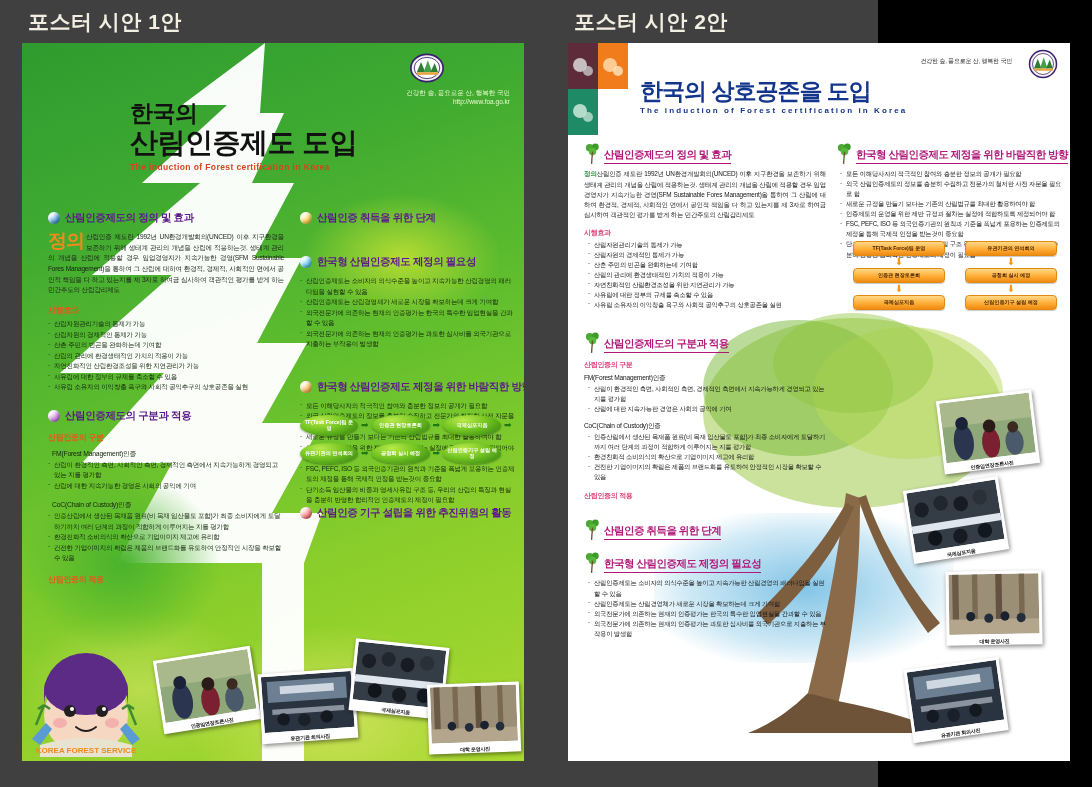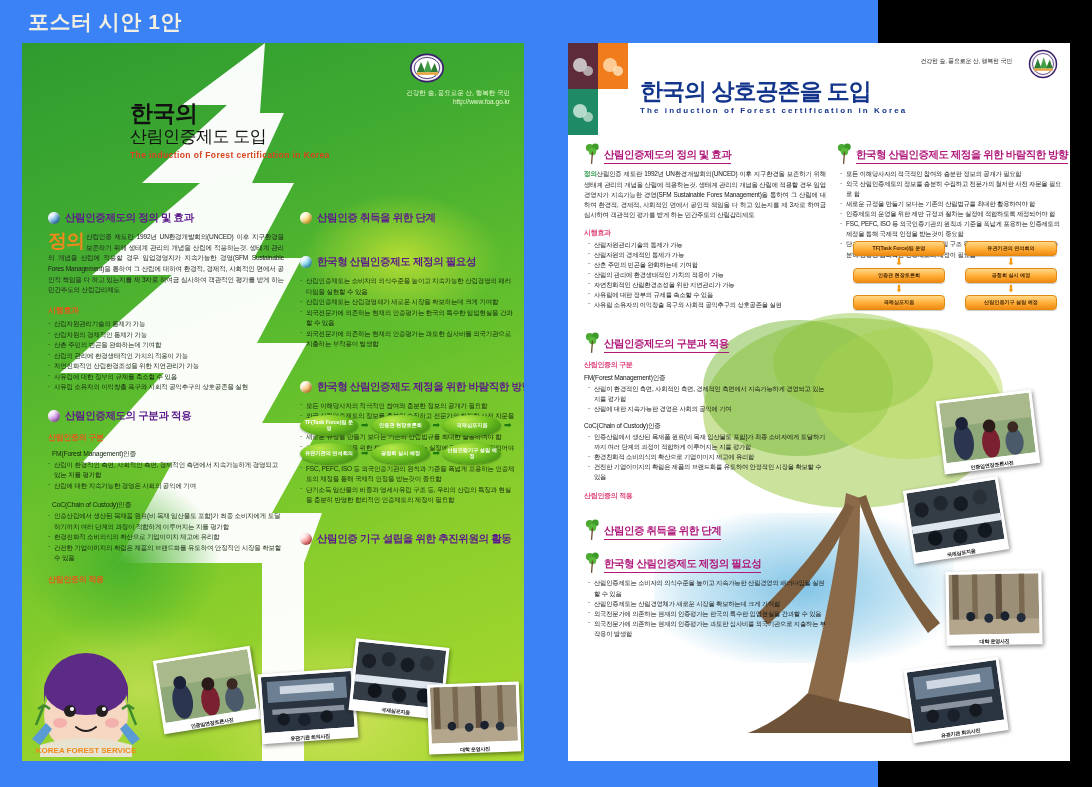--- a/index.html
+++ b/index.html
@@ -3,21 +3,21 @@
 <meta charset="utf-8">
 <style>
   * { box-sizing: border-box; }
   html, body { margin:0; padding:0; }
   body {
     width:1092px; height:787px;
     background:#000;
     font-family:"Liberation Sans","DejaVu Sans",sans-serif;
     overflow:hidden;
   }
-  .stage { position:relative; width:878px; height:787px; background:#3b82f6; }
+  .stage { position:relative; width:878px; height:787px; background:#404040; }
 
   .panel { position:absolute; top:0; height:787px; width:546px; }
   .panel-left { left:0; }
   .panel-right { left:546px; }
 
   .panel-title {
     position:absolute; left:28px; top:8px;
     color:#f2eee2; font-size:21px; font-weight:bold; letter-spacing:.5px;
     white-space:nowrap;
   }
@@ -38,21 +38,21 @@
     background:radial-gradient(ellipse at 50% 50%, #b4dc33 0%, rgba(180,220,51,0) 70%); }
   .l-hl2 { position:absolute; left:0px; top:430px; width:200px; height:180px;
     background:radial-gradient(ellipse at 50% 50%, #49b32c 0%, rgba(73,179,44,0) 70%); }
 
   .l-logo { position:absolute; right:80px; top:8px; width:34px; height:34px; }
   .l-slogan { position:absolute; right:14px; top:45px; text-align:right;
     color:#eafbd0; font-size:6.5px; line-height:1.45; white-space:nowrap; }
 
   .l-title { position:absolute; left:108px; top:58px; color:#111; }
   .l-title .t1 { font-size:23px; font-weight:bold; line-height:1.12; letter-spacing:-.5px;}
-  .l-title .t2 { font-size:17px; font-weight:normal; line-height:1.12; letter-spacing:-.5px;}
+  .l-title .t2 { font-size:28px; font-weight:bold; line-height:1.12; letter-spacing:-.5px;}
   .l-title .t3 { margin-top:4px; font-size:8.5px; font-weight:bold; color:#d8431f; letter-spacing:.4px; white-space:nowrap;}
 
   .l-colL { position:absolute; left:26px; top:168px; width:236px; }
   .l-colR { position:absolute; left:278px; top:168px; width:216px; }
 
   .sec-h { display:flex; align-items:center; gap:5px; margin:0 0 7px 0; }
   .sec-bullet { width:12px; height:12px; border-radius:50%; flex:0 0 auto;
     box-shadow:inset -2px -2px 3px rgba(0,0,0,.25), inset 2px 2px 3px rgba(255,255,255,.85); }
   .sec-h .sec-t { font-size:10.5px; font-weight:bold; color:#5d1a8b; letter-spacing:-.4px; white-space:nowrap; }
 
@@ -230,21 +230,21 @@
         </div>
         <ul class="bl">
           <li>모든 이해당사자의 적극적인 참여와 충분한 정보의 공개가 필요함</li>
           <li>외국 산림인증제도의 정보를 충분히 수집하고 전문가의 철저한 사전 자문을 필요로 함</li>
           <li>새로운 규정을 만들기 보다는 기존의 산림법규를 최대한 활용하여야 함</li>
           <li>인증제도의 운영을 위한 제반 규정과 절차는 실정에 적합하도록 제정되어야 함</li>
           <li>FSC, PEFC, ISO 등 외국인증기관의 원칙과 기준을 폭넓게 포용하는 인증제도의 제정을 통해 국제적 인정을 받는것이 중요함</li>
           <li>단기소득 임산물의 비중과 영세사유림 구조 등, 우리의 산림의 특징과 현실을 충분히 반영한 합리적인 인증제도의 제정이 필요함</li>
         </ul>
 
-        <div class="sec-h" style="margin-top:26px">
+        <div class="sec-h" style="">
           <span class="sec-bullet" style="background:radial-gradient(circle at 33% 28%,#ffeaea,#ff8a8a 55%,#c22020)"></span>
           <span class="sec-t">산림인증 기구 설립을 위한 추진위원의 활동</span>
         </div>
       </div>
 
       <div class="flow-l">
         <div class="flow-row">
           <div class="oval">TF(Task Force)팀 운영</div>
           <span class="arrw">➡</span>
           <div class="oval">인증관 현장토론회</div>
@@ -334,20 +334,21 @@
         <path d="M2 86 L16 70 L22 76 L10 92 Z" fill="#5a9bd4"></path>
         <path d="M110 86 L96 70 L90 76 L102 92 Z" fill="#5a9bd4"></path>
         <path d="M6 72 L14 52 M14 52 L8 56 M14 52 L20 56" stroke="#3e8c2e" stroke-width="2.5" fill="none"></path>
         <path d="M106 72 L98 52 M98 52 L92 56 M98 52 L104 56" stroke="#3e8c2e" stroke-width="2.5" fill="none"></path>
         <text x="56" y="100" font-size="8" font-weight="bold" fill="#f08a1c" text-anchor="middle" font-family="Liberation Sans, sans-serif">KOREA FOREST SERVICE</text>
       </svg>
     </div>
   </div>
 
   <div class="panel panel-right">
+    <div class="panel-title">포스터 시안 2안</div>
 
     <div class="poster-r">
 
       <svg class="r-strip" viewBox="0 0 60 92">
         <rect x="0" y="0" width="30" height="46" fill="#5d2b3a"></rect>
         <rect x="30" y="0" width="30" height="46" fill="#f07c1c"></rect>
         <rect x="0" y="46" width="30" height="46" fill="#1f8a66"></rect>
         <rect x="30" y="46" width="30" height="46" fill="#ffffff"></rect>
         <circle cx="12" cy="22" r="7" fill="#d8d8d8" opacity=".85"></circle>
           <circle cx="20" cy="28" r="5" fill="#c8c8c8" opacity=".8"></circle>

